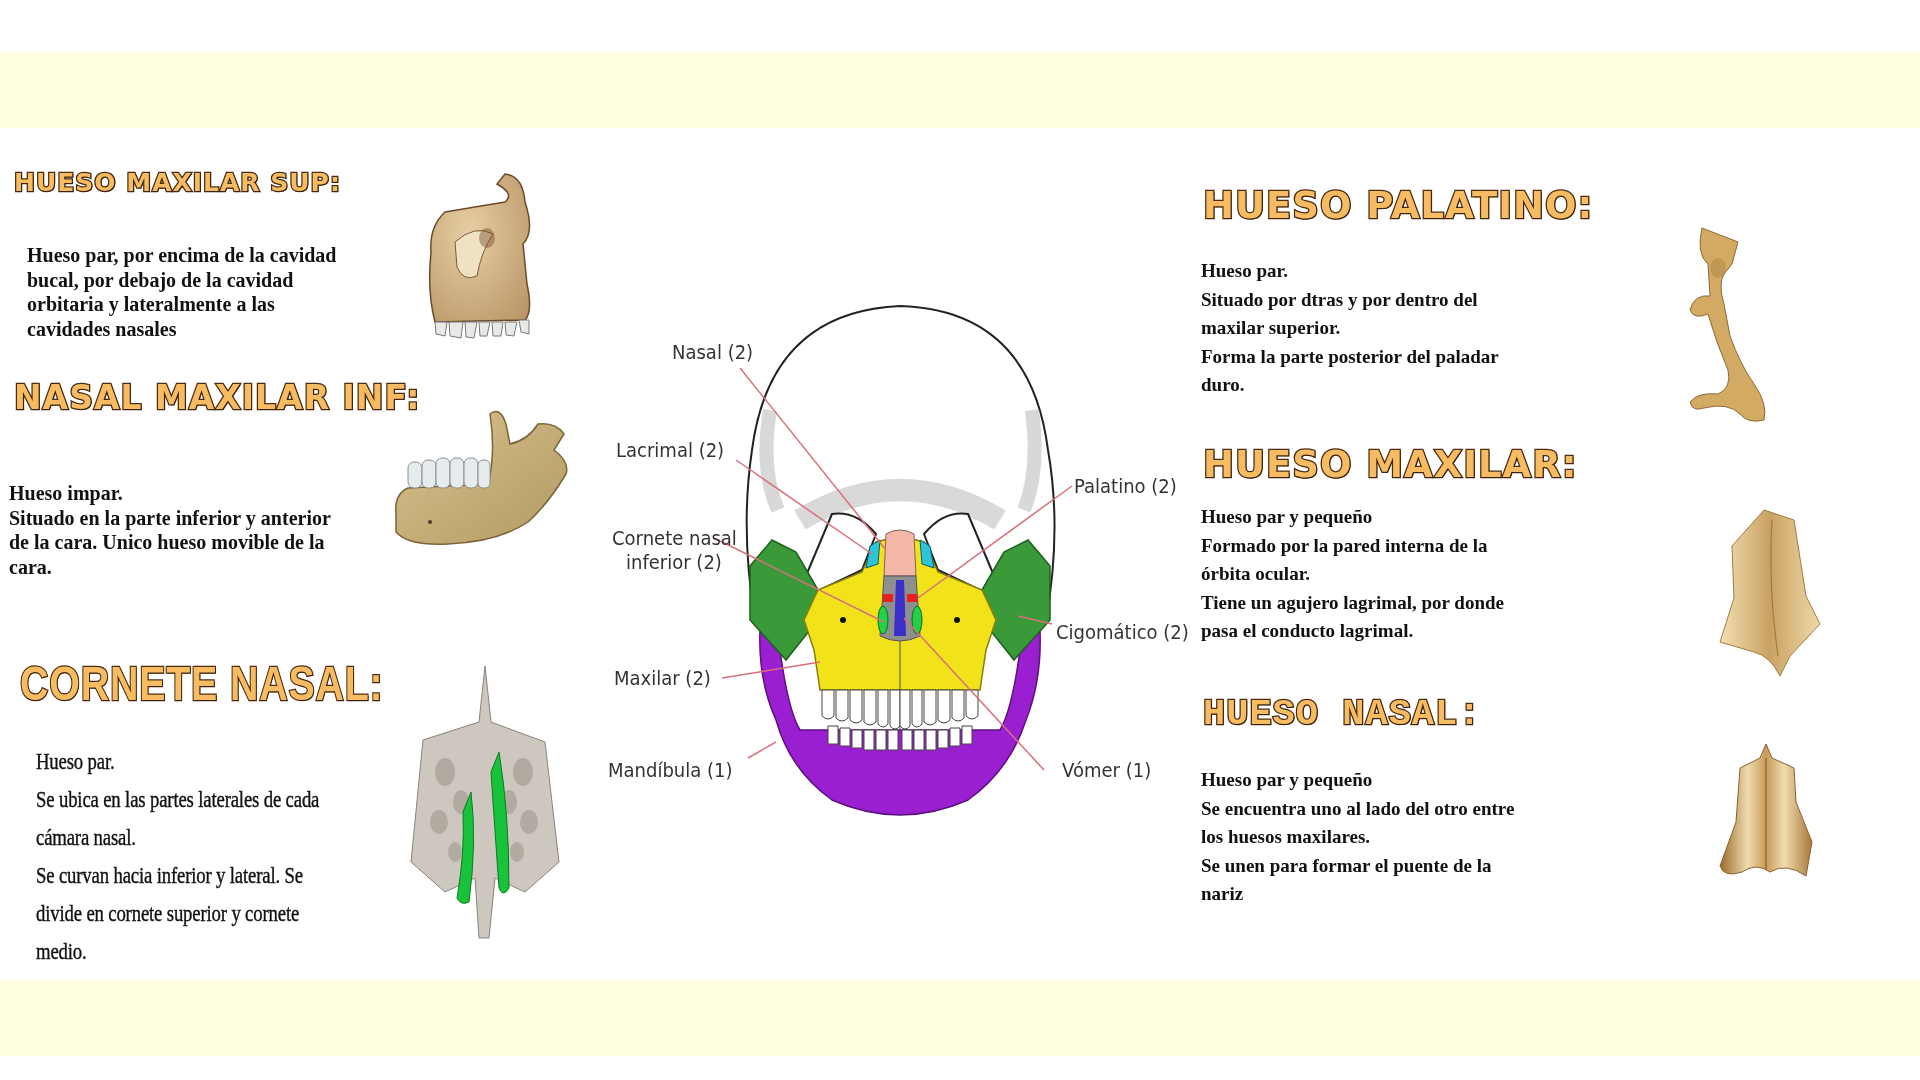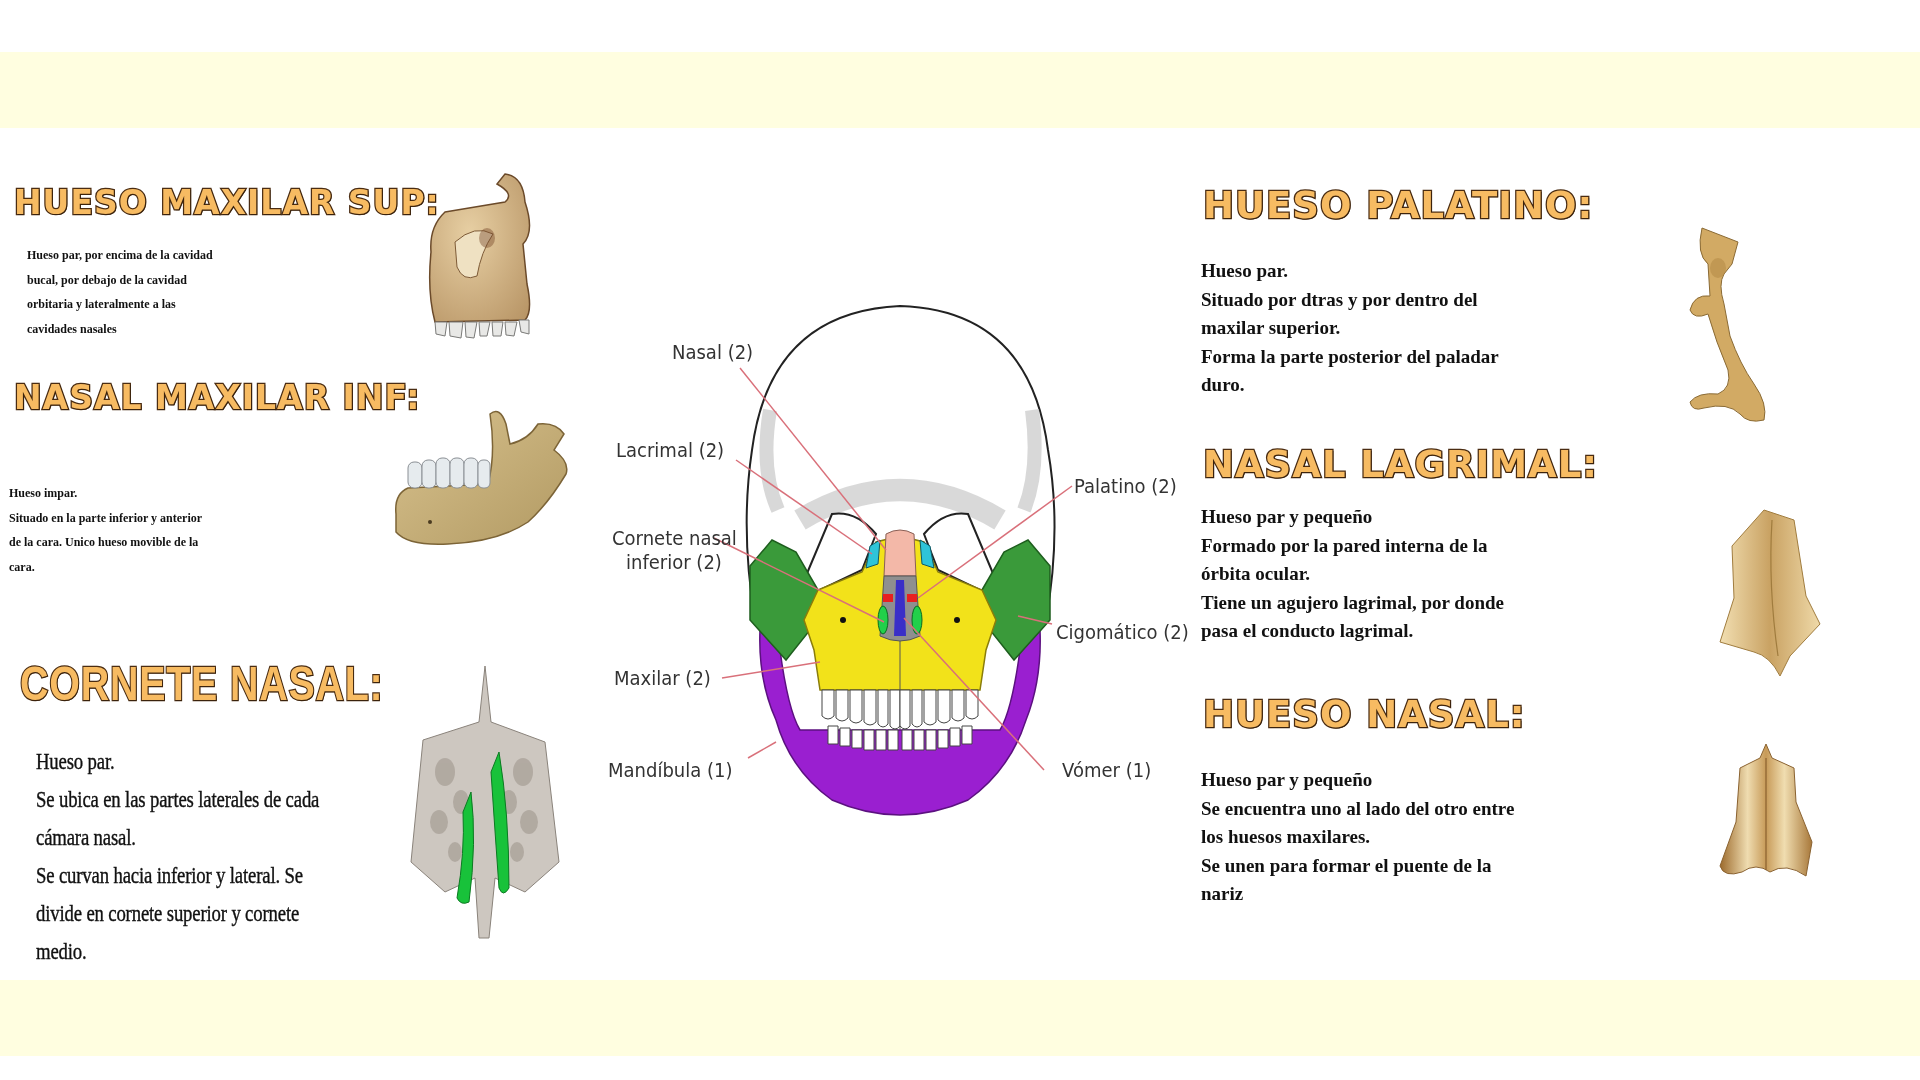--- a/index.html
+++ b/index.html
@@ -25,21 +25,21 @@
   }
   .heading.cond { font-family: "Liberation Sans", sans-serif; transform: scaleX(0.82); transform-origin: left center; }
 
   .desc {
     position: absolute;
     font-family: "Liberation Serif", serif;
     font-weight: bold;
     color: #111;
     white-space: pre-line;
   }
-  .desc.small { font-size: 12px; line-height: 24.5px; }
+  .desc.small { font-size: 20px; line-height: 24.5px; }
   .desc.right { font-size: 19px; line-height: 28.5px; }
   .desc.cond { font-size: 24px; line-height: 38px; font-weight: normal; transform: scaleX(0.78); transform-origin: left top; letter-spacing: -0.2px; -webkit-text-stroke: 0.4px #111; }
 
   .bone { position: absolute; }
 
   .diagram { position: absolute; left: 580px; top: 290px; width: 620px; height: 560px; margin-left: 20px; }
   .diagram svg { position: absolute; left: 0; top: 0; }
   .dlabel {
     position: absolute;
     font-family: "DejaVu Sans", sans-serif;
@@ -50,21 +50,21 @@
     white-space: nowrap;
     text-align: center;
   }
 </style>
 </head>
 <body>
 
 <div class="band top"></div>
 <div class="band bottom"></div>
 
-<div class="heading" style="left:14px; top:168px; font-size:33px;margin-top:15px;">HUESO MAXILAR SUP:</div>
+<div class="heading" style="left:14px; top:168px; font-size:25px;">HUESO MAXILAR SUP:</div>
 <div class="desc small" style="left:27px; top:243px;">Hueso par, por encima de la cavidad
 bucal, por debajo de la cavidad
 orbitaria y lateralmente a las
 cavidades nasales</div>
 
 <div class="heading" style="left:14px; top:378px; font-size:33px;">NASAL MAXILAR INF:</div>
 <div class="desc small" style="left:9px; top:457px;margin-top:24px;">Hueso impar.
 Situado en la parte inferior y anterior
 de la cara. Unico hueso movible de la
 cara.</div>
@@ -216,28 +216,28 @@
   <div class="dlabel" style="left:462px; top:468px;">Vómer (1)</div>
 </div>
 
 <div class="heading" style="left:1203px; top:184px; font-size:37px;">HUESO PALATINO:</div>
 <div class="desc right" style="left:1201px; top:257px;">Hueso par.
 Situado por dtras y por dentro del
 maxilar superior.
 Forma la parte posterior del paladar
 duro.</div>
 
-<div class="heading" style="left:1203px; top:443px; font-size:37px;">NASAL LAGRIMAL:</div>
+<div class="heading" style="left:1203px; top:443px; font-size:37px;">HUESO MAXILAR:</div>
 <div class="desc right" style="left:1201px; top:503px;">Hueso par y pequeño
 Formado por la pared interna de la
 órbita ocular.
 Tiene un agujero lagrimal, por donde
 pasa el conducto lagrimal.</div>
 
-<div class="heading" style="left:1203px; top:693px; font-size:37px;">HUESO NASAL:</div>
+<div class="heading" style="left:1203px; top:693px; font-size:37px;font-family:Liberation Mono, monospace;">HUESO NASAL:</div>
 <div class="desc right" style="left:1201px; top:766px;">Hueso par y pequeño
 Se encuentra uno al lado del otro entre
 los huesos maxilares.
 Se unen para formar el puente de la
 nariz</div>
 
 <svg class="bone" style="left:1688px; top:224px;" width="130" height="206" viewBox="0 0 130 206">
   <path d="M14 4 L50 18 L44 40 L36 50 Q30 60 36 80 L42 112 Q52 140 66 160 Q80 180 76 196 Q60 200 52 190 Q40 178 16 184 Q4 188 2 178 Q10 168 30 170 Q44 164 40 146 Q28 118 20 90 Q6 96 2 86 Q6 70 22 72 L20 40 Q8 30 14 4 Z" fill="#d2aa64" stroke="#8a6a34" stroke-width="1"></path>
   <ellipse cx="30" cy="44" rx="8" ry="10" fill="#b68c48" opacity="0.6"></ellipse>
 </svg>

